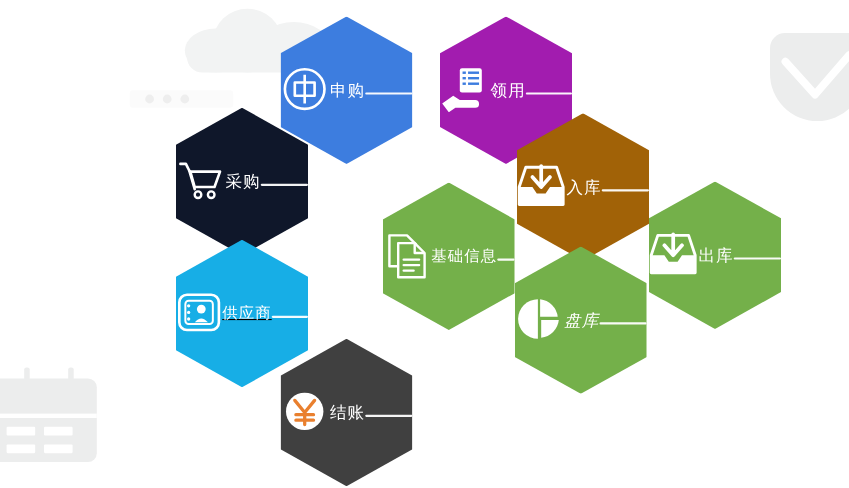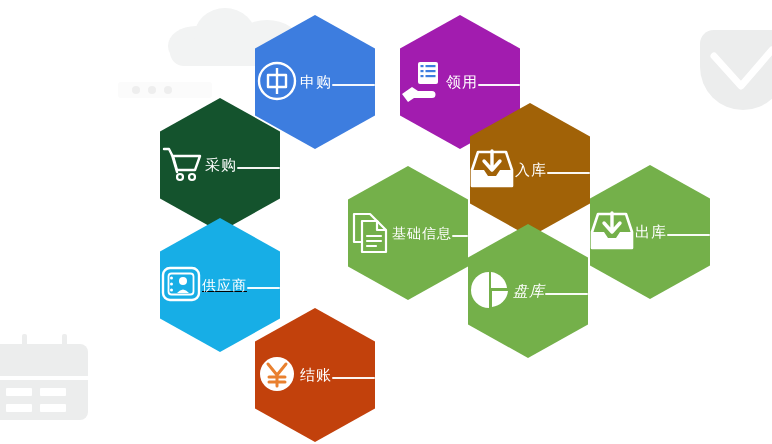--- a/index.html
+++ b/index.html
@@ -94,21 +94,21 @@
     <div class="ring r1"></div>
       <div class="ring r2"></div>
     <div class="body"></div>
     <div class="sep"></div>
     <div class="cell c1"></div>
       <div class="cell c2"></div>
     <div class="cell c3"></div>
       <div class="cell c4"></div>
   </div>
 
-  <div class="hex" style="left:160px;top:98px;background:#14532d;">
+  <div class="hex" style="left:160px;top:98px;background:#0f172a;">
     <span class="icon">
       <svg width="42" height="38" viewBox="0 0 42 38">
         <path d="M3 4 h5 l3 6 M12 11 h27 l-5 14 h-18 z" fill="none" stroke="#fff" stroke-width="2.4" stroke-linecap="round" stroke-linejoin="round"></path>
         <path d="M11 10 l5 17" fill="none" stroke="#fff" stroke-width="2.4" stroke-linecap="round"></path>
         <circle cx="19" cy="32" r="3" fill="none" stroke="#fff" stroke-width="2.2"></circle>
         <circle cx="31" cy="32" r="3" fill="none" stroke="#fff" stroke-width="2.2"></circle>
       </svg>
     </span>
     <span class="label">采购</span>
     <span class="rule"></span>
@@ -200,21 +200,21 @@
       <svg width="44" height="42" viewBox="0 0 44 42">
         <path d="M21 21 L21 3 A18 18 0 0 0 21 39 Z" fill="#fff"></path>
         <path d="M23 19 L23 3 A18 18 0 0 1 39 19 Z" fill="#fff"></path>
         <path d="M24 22 L40 22 A18 18 0 0 1 24 38 Z" fill="#fff"></path>
       </svg>
     </span>
     <span class="label">盘库</span>
     <span class="rule"></span>
   </div>
 
-  <div class="hex" style="left:255px;top:308px;background:#c2410c;">
+  <div class="hex" style="left:255px;top:308px;background:#404040;">
     <span class="icon">
       <svg width="44" height="44" viewBox="0 0 44 44">
         <circle cx="22" cy="22" r="17" fill="#fff"></circle>
         <path d="M13 12 L22 23 L31 12 M14 25 h16 M14 30 h16 M22 23 v11" fill="none" stroke="#e9802f" stroke-width="3" stroke-linecap="round" stroke-linejoin="round"></path>
       </svg>
     </span>
     <span class="label">结账</span>
     <span class="rule"></span>
   </div>
 

